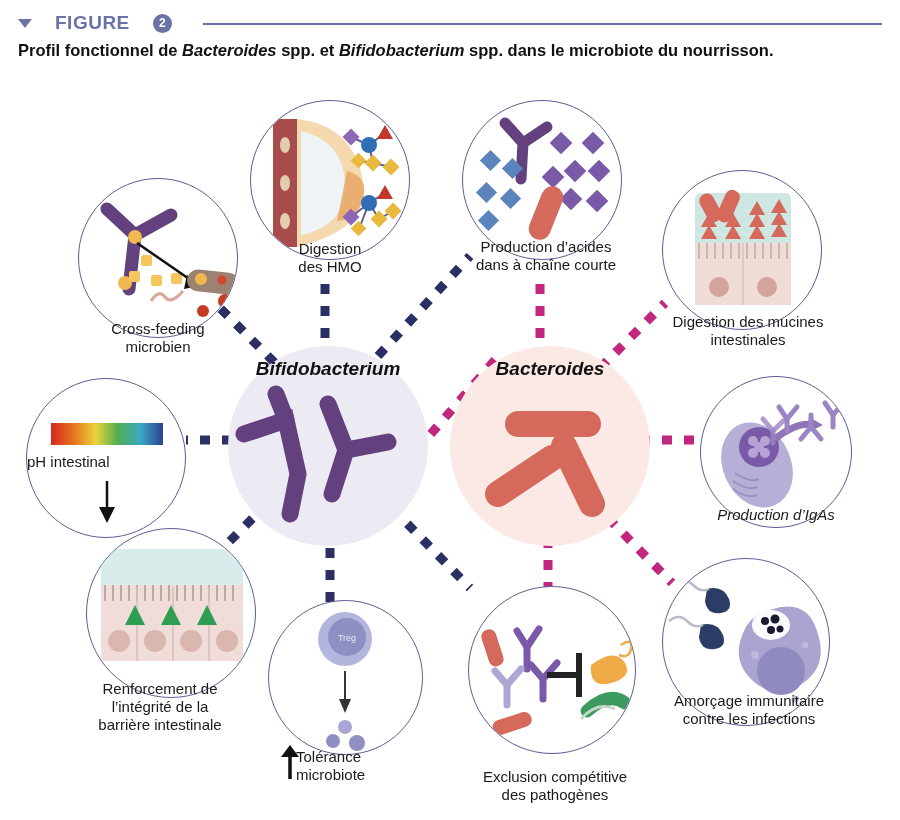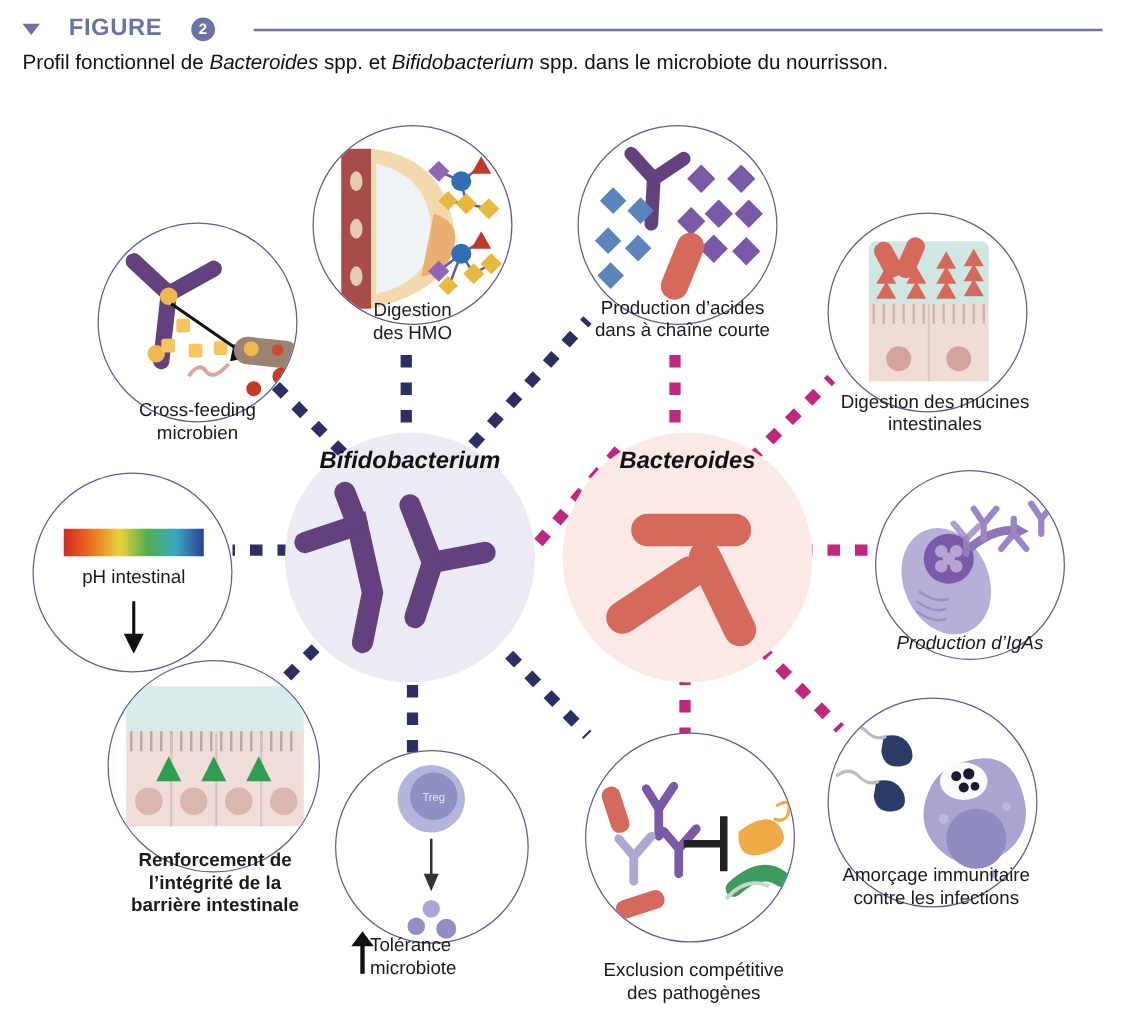--- a/index.html
+++ b/index.html
@@ -7,21 +7,21 @@
     width:900px;height:820px;background:#ffffff;
     font-family:"Liberation Sans", sans-serif;
     color:#1a1a1a;overflow:hidden;position:relative;
   }
   
   .fig-header{position:absolute;left:18px;top:10px;right:18px;height:26px;display:flex;align-items:center;gap:23px;}
   .tri-icon{width:0;height:0;border-left:7px solid transparent;border-right:7px solid transparent;border-top:9px solid #6b72a8;}
   .fig-word{font-size:19px;font-weight:bold;letter-spacing:.5px;color:#6b72a8;}
   .fig-badge{width:19px;height:19px;border-radius:50%;background:#6b72a8;color:#fff;font-size:12px;font-weight:bold;display:flex;align-items:center;justify-content:center;}
   .fig-rule{flex:1;height:2px;background:#6b72a8;margin-left:8px;margin-top:2px;}
-  .fig-title{position:absolute;left:18px;top:40px;width:800px;font-size:16.5px;font-weight:normal;line-height:1.33;color:#111;}
+  .fig-title{position:absolute;left:18px;top:40px;width:800px;font-size:16.5px;font-weight:bold;line-height:1.33;color:#111;}
   .fig-title i{font-style:italic;}
 
   
   .canvas{position:absolute;left:0;top:88px;width:900px;height:732px;}
   .node{position:absolute;}
   .bub{position:absolute;border:1.6px solid #5b5f94;border-radius:50%;background:#fff;overflow:hidden;box-sizing:border-box;}
   .cap{position:absolute;text-align:center;font-size:15px;line-height:1.2;color:#1a1a1a;white-space:pre-line;}
 
   
   .hub{position:absolute;border-radius:50%;}
@@ -231,21 +231,21 @@
           </g>
       </svg>
     </div>
     <div class="cap" style="left:648px;top:225px;width:200px;">Digestion des mucines
 intestinales</div>
   </div>
 
   <div class="node">
     <div class="bub" style="left:26px;top:290px;width:160px;height:160px;">
       <div style="position:absolute;left:24px;top:44px;width:112px;height:22px;background:linear-gradient(90deg,#d32a1e,#e8731f,#ead23a,#4fae52,#3aa8c4,#2e3f94);"></div>
-      <div style="position:absolute;left:0;top:74px;width:160px;text-align:center;font-size:15px;">pH intestinal</div>
+      <div style="position:absolute;left:0;top:74px;width:160px;text-align:left;font-size:15px;">pH intestinal</div>
       <svg width="160" height="160" style="position:absolute;left:0;top:0;">
         <path d="M80 102 L80 134" stroke="#111" stroke-width="2.5" fill="none"></path>
         <path d="M72 128 L80 144 L88 128 Z" fill="#111"></path>
       </svg>
     </div>
   </div>
 
   <div class="node">
     <div class="bub" style="left:86px;top:440px;width:170px;height:170px;">
       <svg width="170" height="170">
@@ -281,21 +281,21 @@
             <path d="M120 76 L130 96 L110 96 Z"></path>
           </g>
         <g fill="#d9b6ae">
             <circle cx="32" cy="112" r="11"></circle>
             <circle cx="68" cy="112" r="11"></circle>
             <circle cx="104" cy="112" r="11"></circle>
             <circle cx="140" cy="112" r="11"></circle>
           </g>
       </svg>
     </div>
-    <div class="cap" style="left:76px;top:592px;width:192px;font-weight:bold;">Renforcement de
+    <div class="cap" style="left:64px;top:592px;width:192px;">Renforcement de
 l’intégrité de la
 barrière intestinale</div>
   </div>
 
   <div class="node">
     <div class="bub" style="left:268px;top:512px;width:155px;height:155px;">
       <svg width="155" height="155">
         <circle cx="76" cy="38" r="27" fill="#b3b5dd"></circle>
         <circle cx="78" cy="36" r="19" fill="#8f8fc4"></circle>
         <text x="78" y="40" text-anchor="middle" font-size="9" fill="#e8e8f5" font-family="Liberation Sans, sans-serif">Treg</text>

